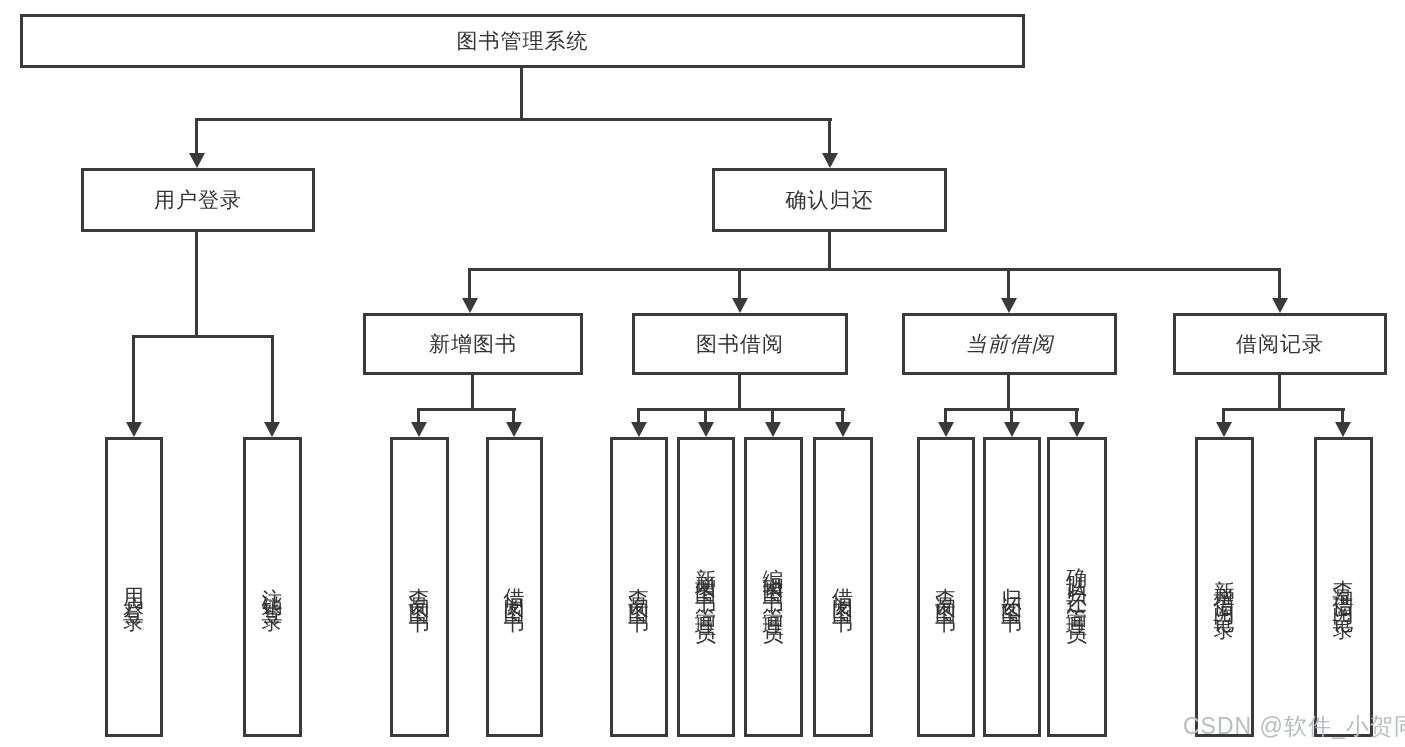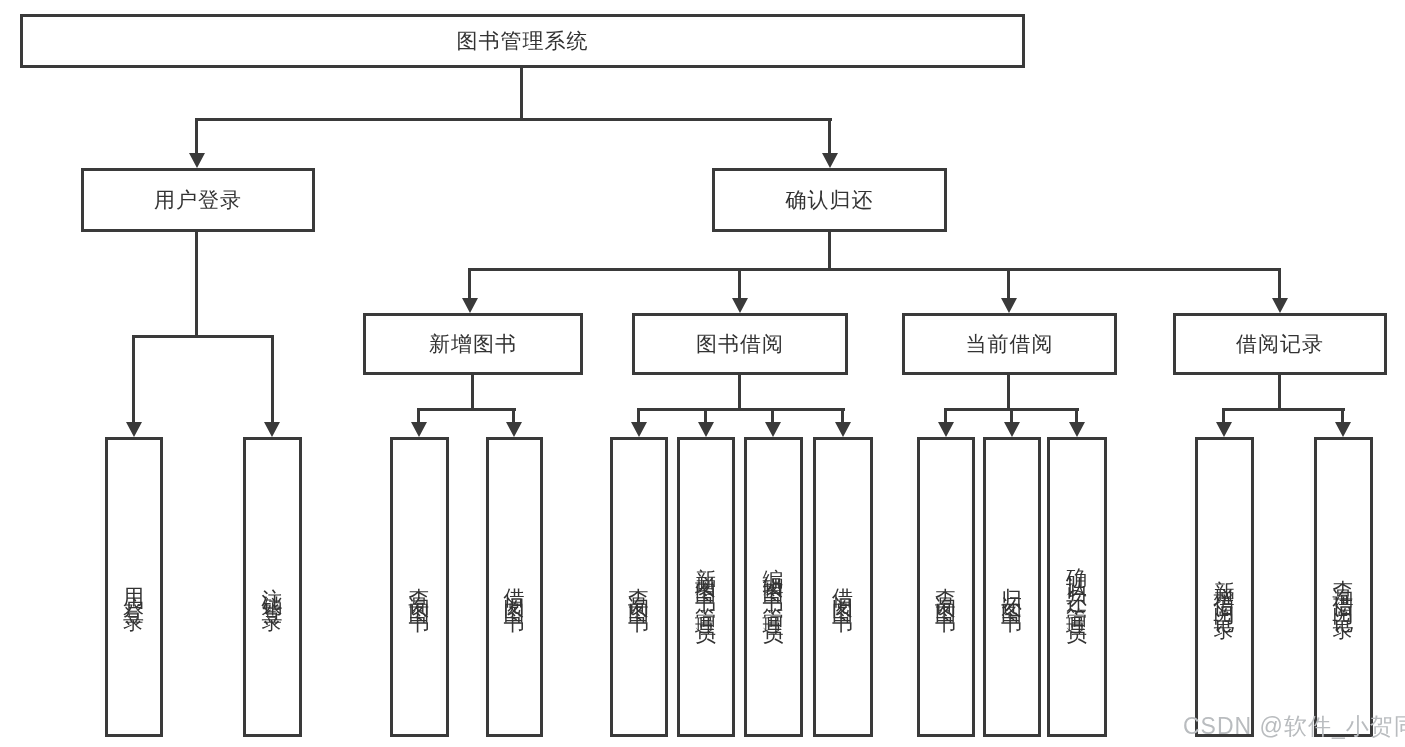--- a/index.html
+++ b/index.html
@@ -97,21 +97,21 @@
   <div class="arrow" style="left:1001px; top:298px;"></div>
   <div class="vline" style="left:1278px; top:268px; height:30px;"></div>
   <div class="arrow" style="left:1272px; top:298px;"></div>
 
   <div class="box" style="left:363px; top:313px; width:220px; height:62px;">
     <span>新增图书</span>
   </div>
   <div class="box" style="left:632px; top:313px; width:216px; height:62px;">
     <span>图书借阅</span>
   </div>
-  <div class="box" style="left:902px; top:313px; width:215px; height:62px;">
+  <div class="box" style="left:902px; top:313px; width:215px; height:62px;font-style:italic;">
     <span>当前借阅</span>
   </div>
   <div class="box" style="left:1173px; top:313px; width:214px; height:62px;">
     <span>借阅记录</span>
   </div>
 
   <div class="vline" style="left:471px; top:375px; height:33px;"></div>
   <div class="hline" style="left:417px; top:408px; width:99px;"></div>
   <div class="vline" style="left:417px; top:408px; height:14px;"></div>
   <div class="arrow" style="left:411px; top:422px;"></div>

